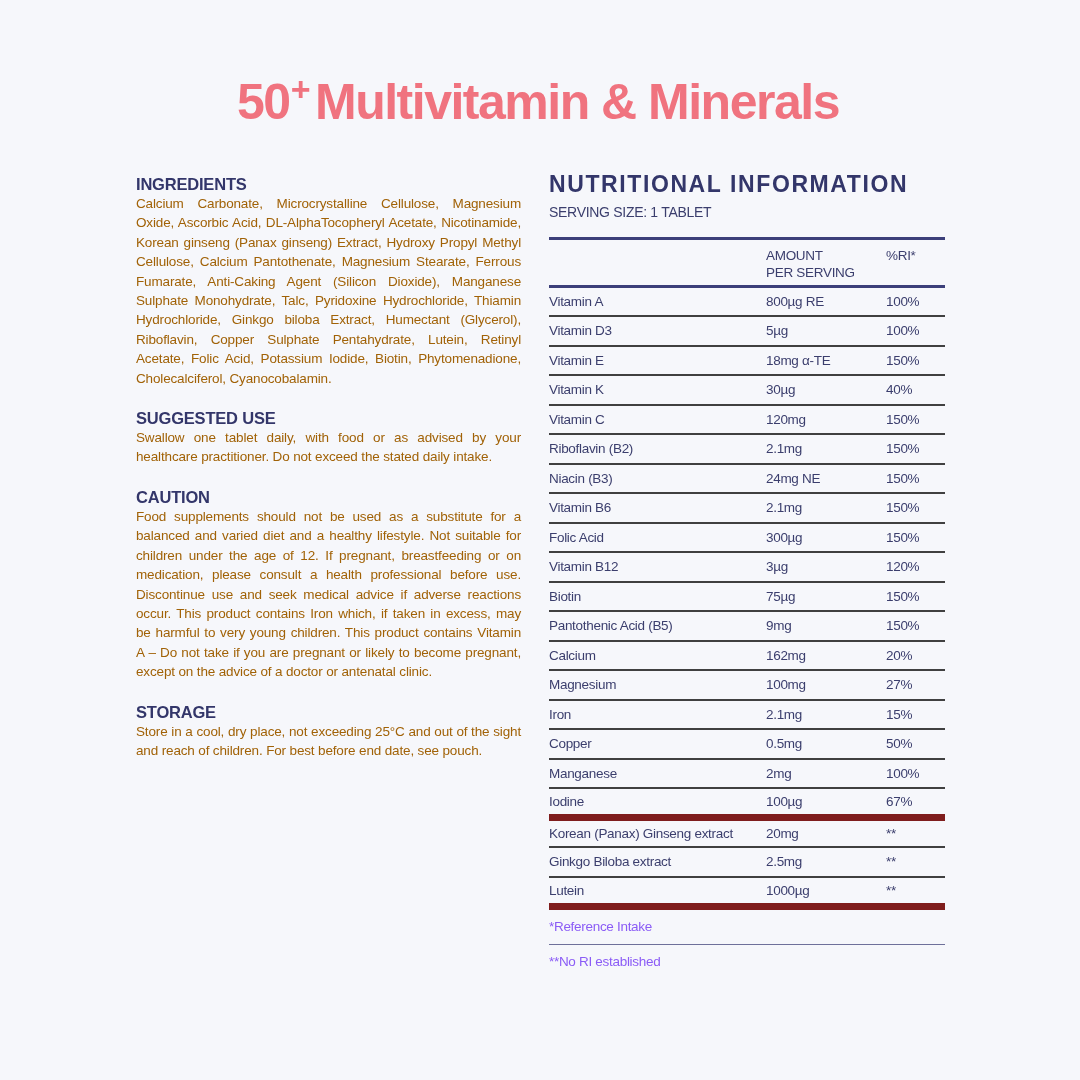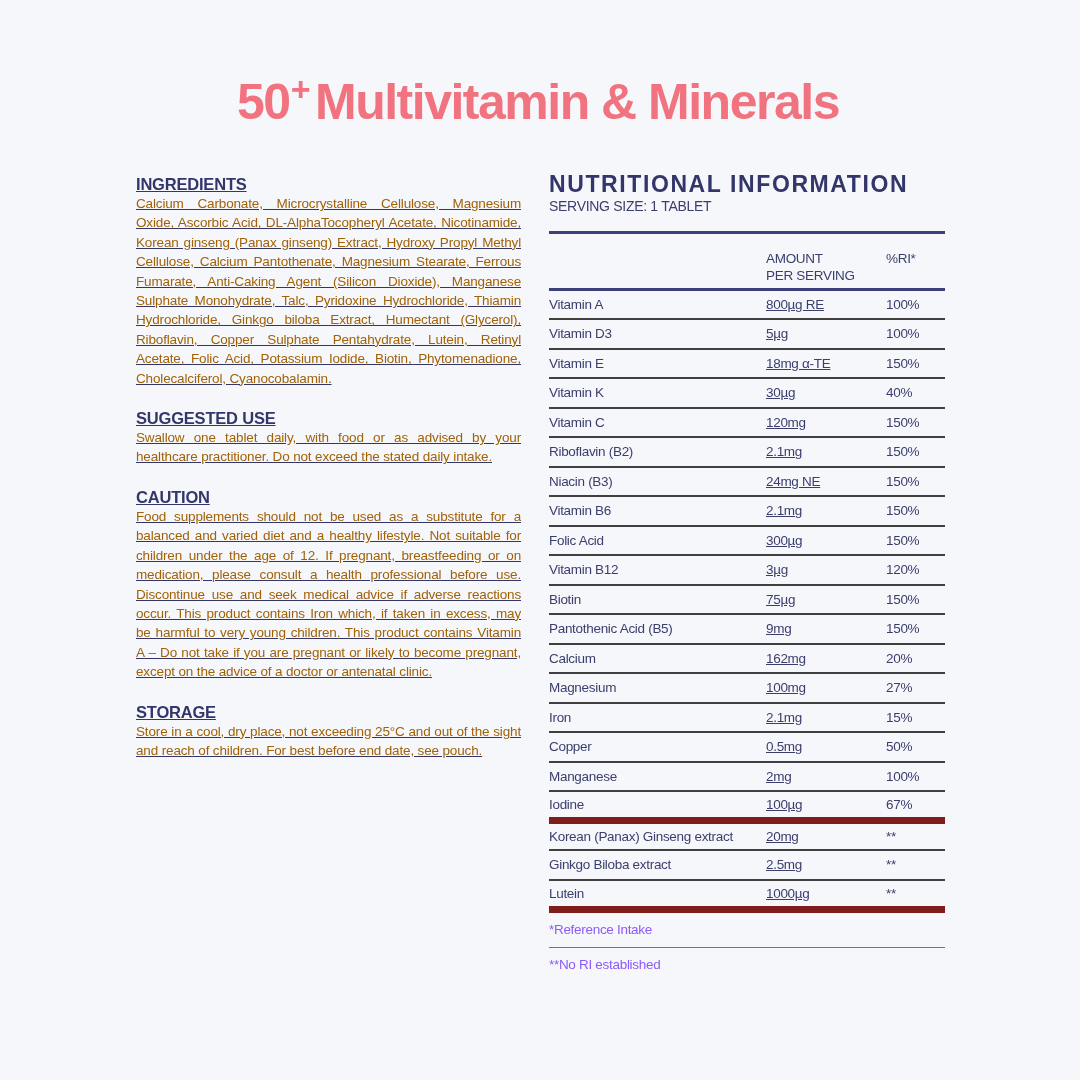--- a/index.html
+++ b/index.html
@@ -15,48 +15,48 @@
     position: absolute; left: 0; right: 4px; top: 70px;
     text-align: center;
     font-family: "Liberation Sans", sans-serif;
     font-weight: bold;
     font-size: 50px;
     letter-spacing: -1.5px;
     color: #f0737f;
   }
   .title sup { font-size: 34px; vertical-align: 18px; margin-left: 1px; margin-right: 6px; }
   .left {
-    position: absolute; left: 136px; top: 174px; width: 385px; text-decoration: underline;
+    position: absolute; left: 136px; top: 174px; width: 385px;
   }
   .sec-head {
     font-weight: bold; font-size: 16.5px; color: #33366a;
     letter-spacing: -0.2px; margin: 0; line-height: 20px;
   }
   .sec-body {
     font-size: 13.5px; line-height: 19.4px; color: #a16207;
     text-align: justify; margin: 0 0 20px 0;
     letter-spacing: -0.15px;
   }
   .right {
     position: absolute; left: 549px; top: 174px; width: 396px;
   }
   .nut-title {
     font-weight: bold; font-size: 23px; letter-spacing: 1.6px;
     color: #33366a; line-height: 20px;
   }
-  .serving { font-size: 14px; color: #3b3e6d; margin-top: 4px; letter-spacing: -0.3px; }
+  .serving { font-size: 14px; color: #3b3e6d; margin-top: 10px; letter-spacing: -0.3px; }
   table { border-collapse: collapse; width: 396px; margin-top: 12px; }
   .top-rule { border-top: 3px solid #3c3f7a; margin-top: 17px; }
   th, td { text-align: left; font-weight: normal; padding: 0; font-size: 13.5px; color: #3b3e6d; letter-spacing: -0.3px; }
-  thead th { vertical-align: top; padding-top: 16px; height: 38px; line-height: 17px; }
+  thead th { vertical-align: top; padding-top: 7px; height: 38px; line-height: 17px; }
   thead tr { border-bottom: 3px solid #3c3f7a; }
   tbody tr { border-bottom: 2px solid #404040; height: 29.5px; }
   tbody tr.thick { border-bottom: 7px solid #7f1d1d; }
   td.c1 { width: 217px; }
-  td.c2 { width: 120px; text-decoration: underline; }
+  td.c2 { width: 120px; }
   .foot { font-size: 13.5px; color: #8b5cf6; letter-spacing: -0.3px; }
   .foot-row { height: 34px; line-height: 34px; }
   .foot-row.rule { border-bottom: 1px solid #6e709a; }
 </style>
 </head>
 <body>
 
 <div class="title">
   <span>50</span><sup>+</sup><span>Multivitamin &amp; Minerals</span>
 </div>

